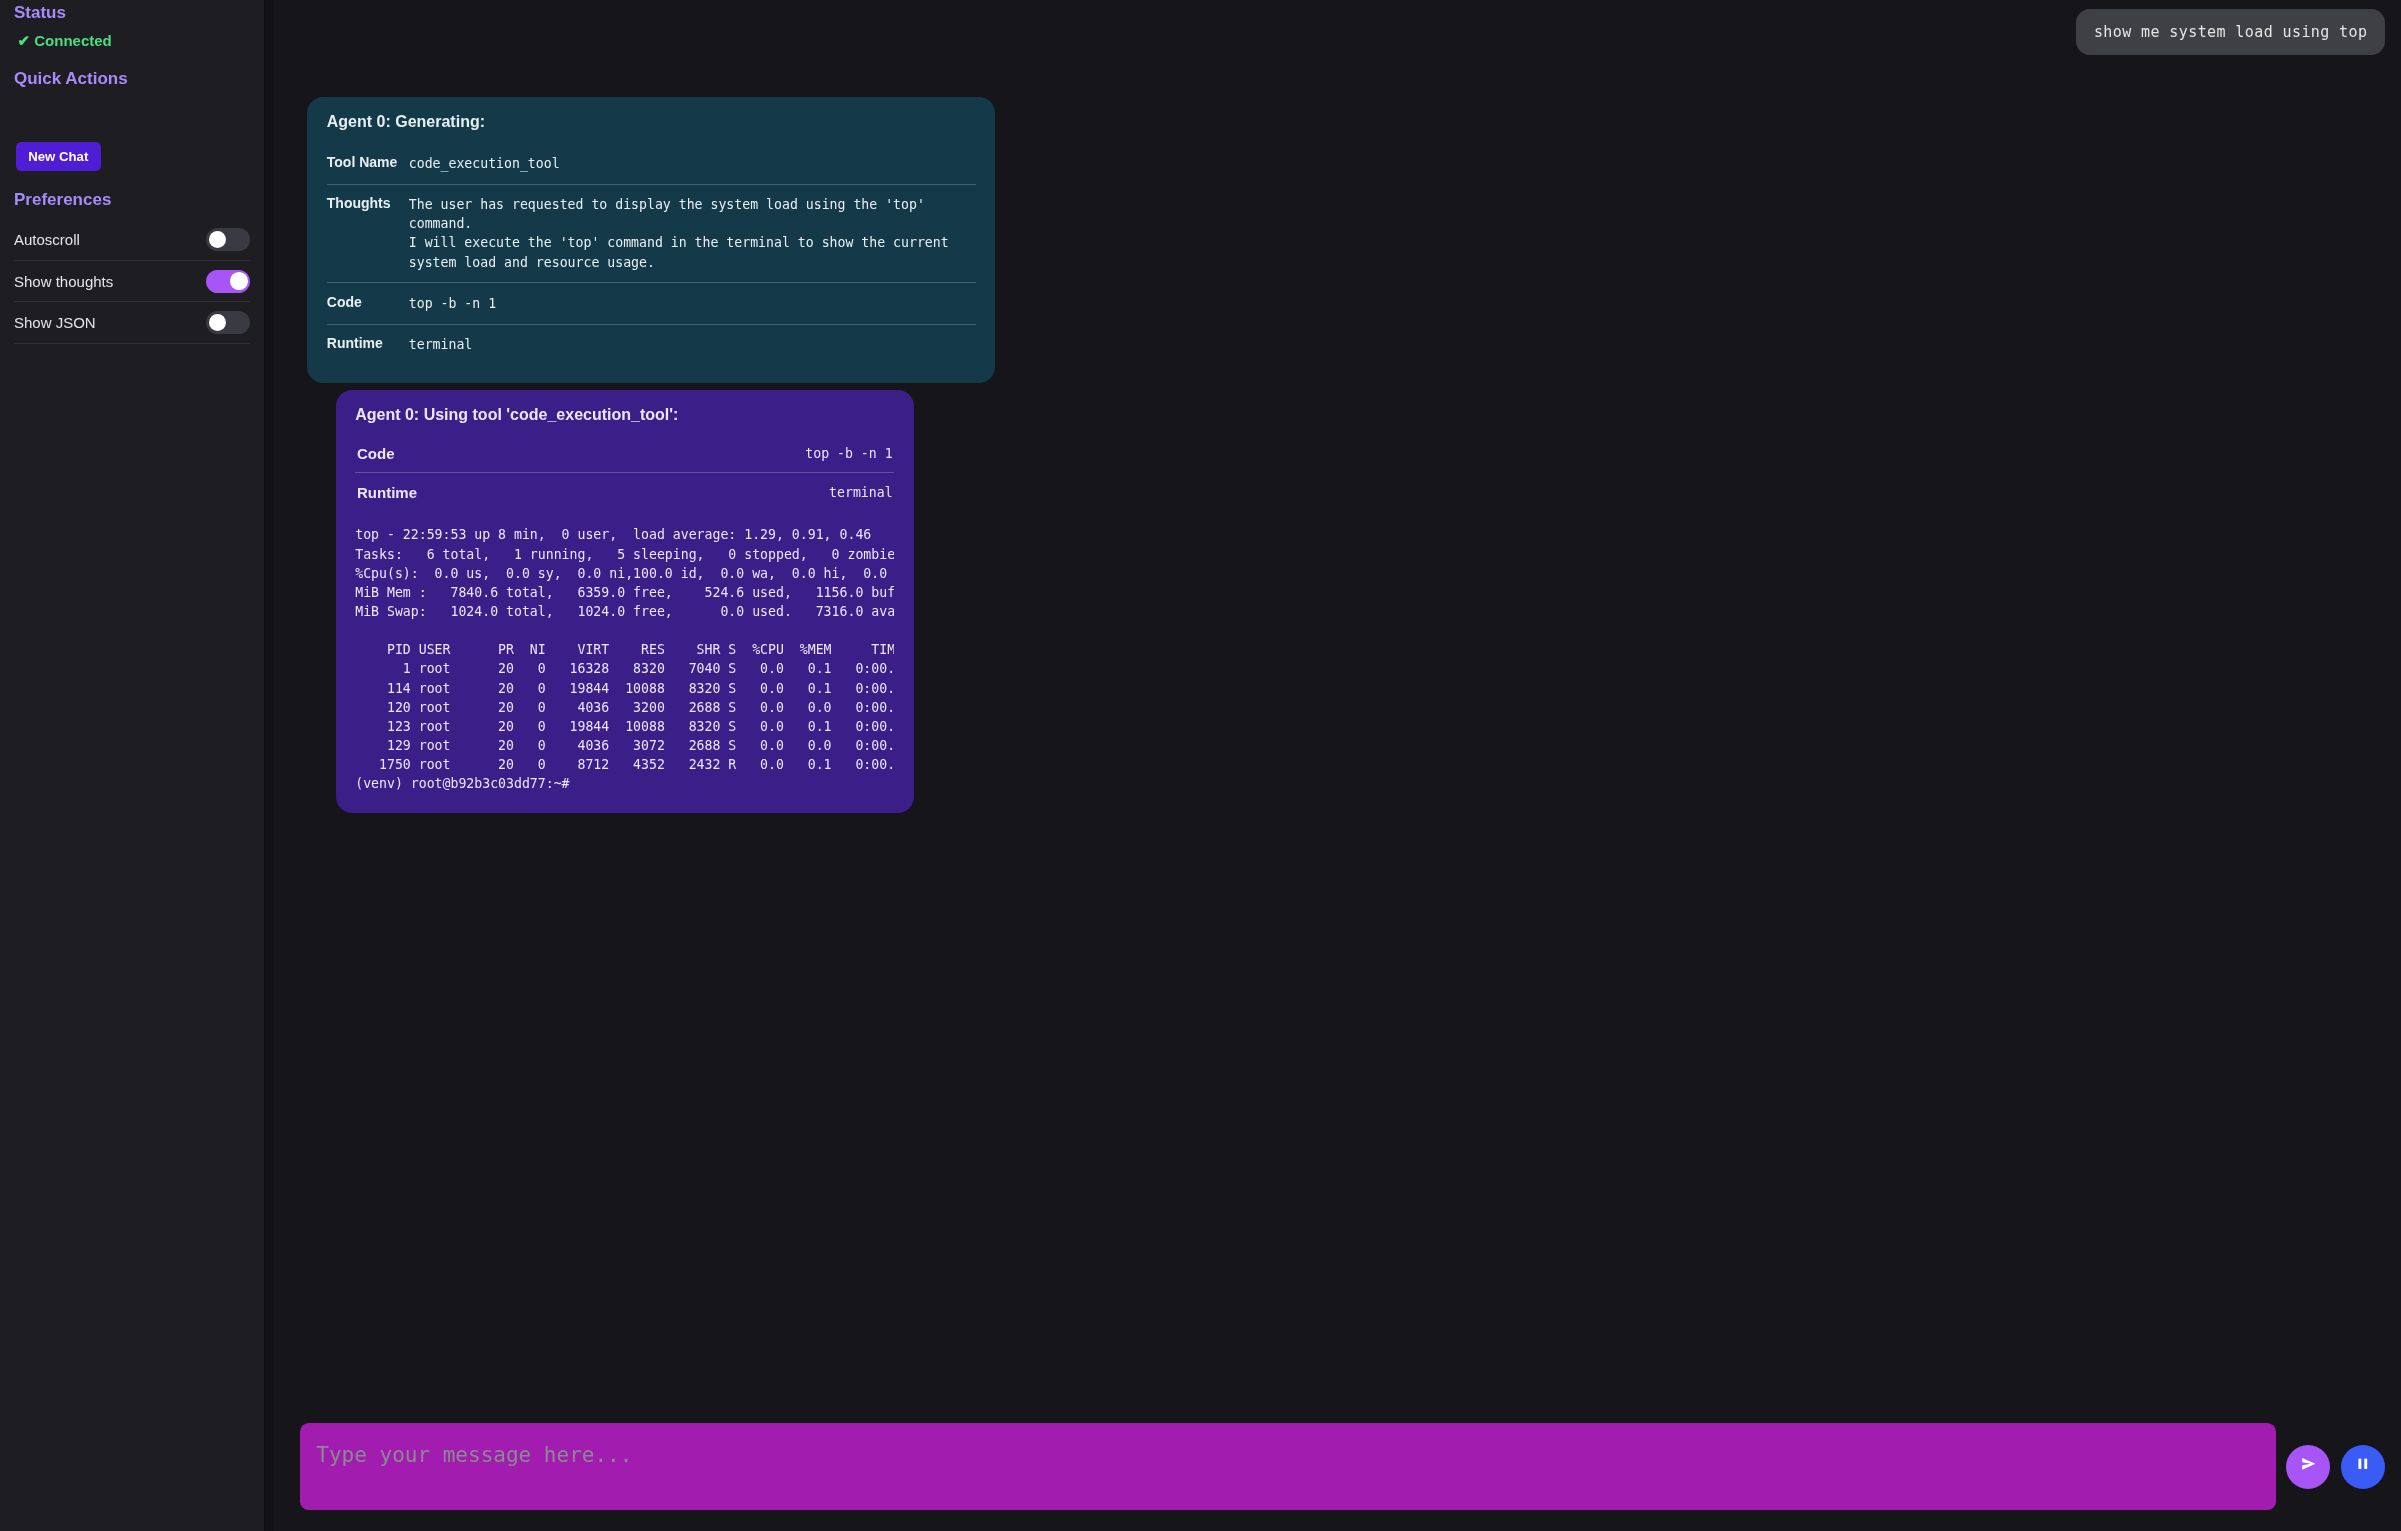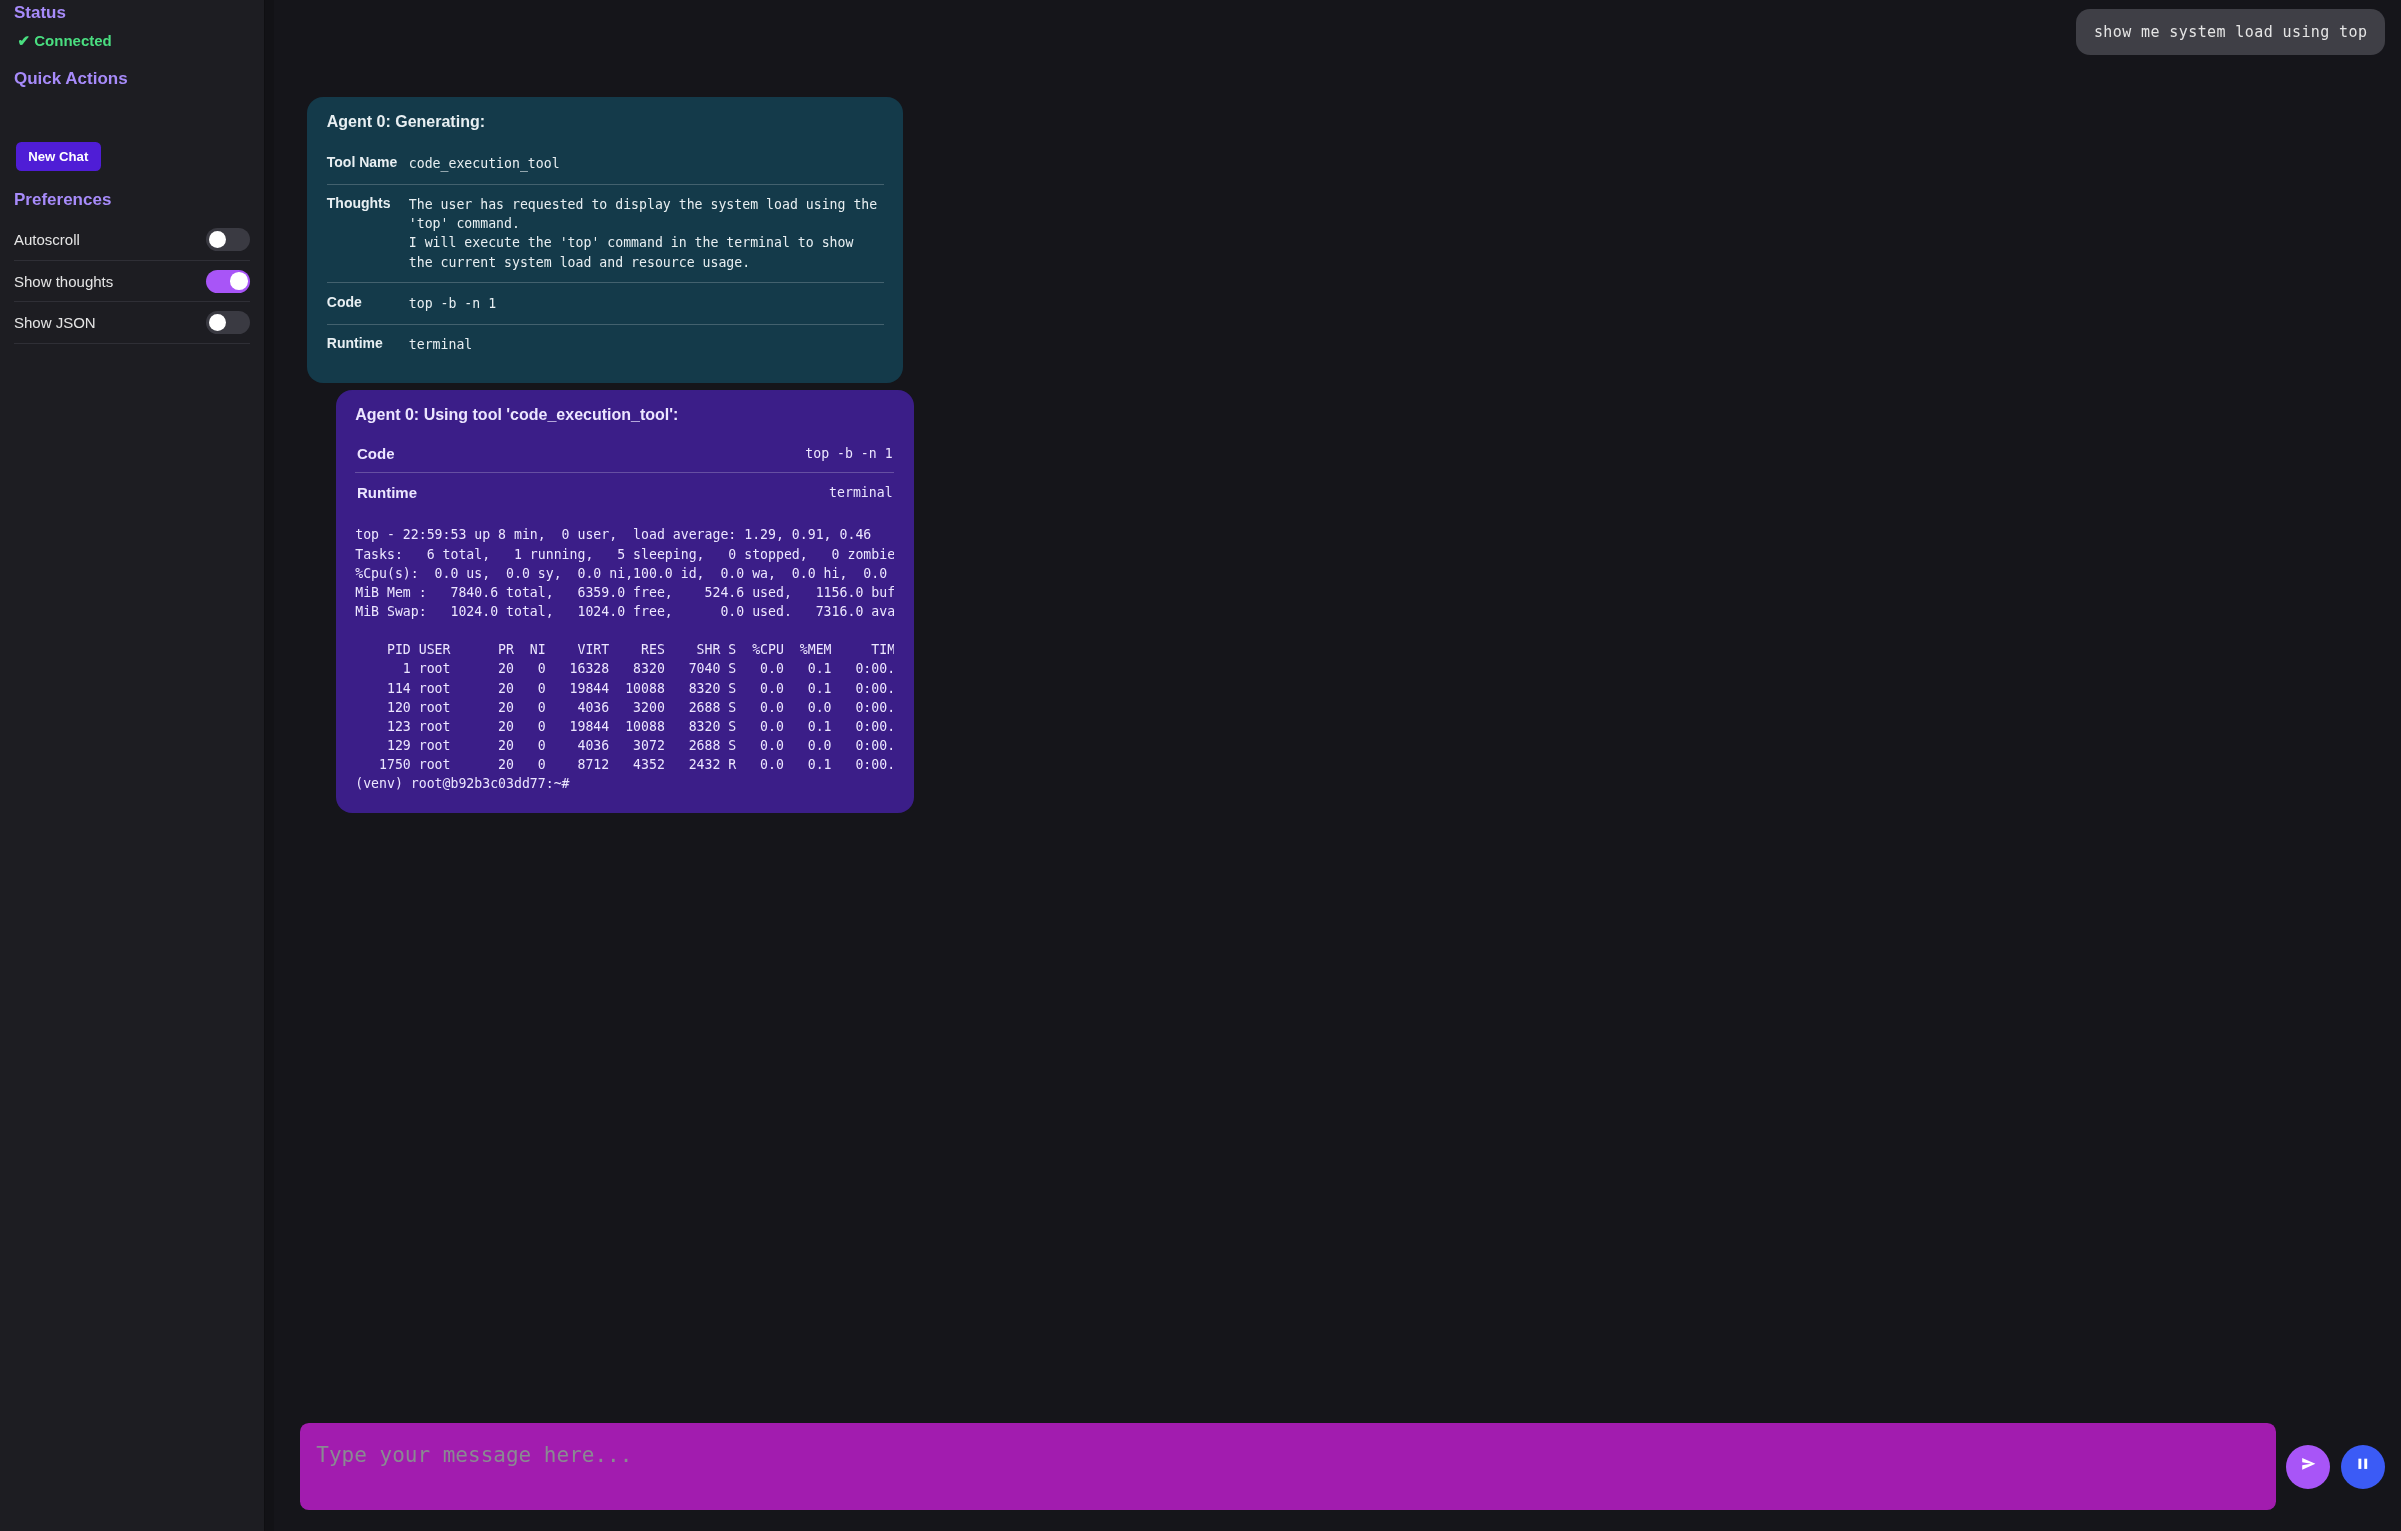--- a/index.html
+++ b/index.html
@@ -111,21 +111,21 @@
     font-size: 15px;
     letter-spacing: 0.4px;
     max-width: 70%;
   }
 
   
   .agent-card {
     background: #143a4a;
     border-radius: 16px;
     padding: 16px 19.4px 17.6px 19.4px;
-    width: 596px;
+    width: 688px;
     max-width: 62%;
     margin-left: 17.6px;
     margin-bottom: 7px;
     color: #e8eff2;
   }
   .agent-card .title {
     font-weight: 800;
     font-size: 16px;
     margin-bottom: 12.4px;
   }

